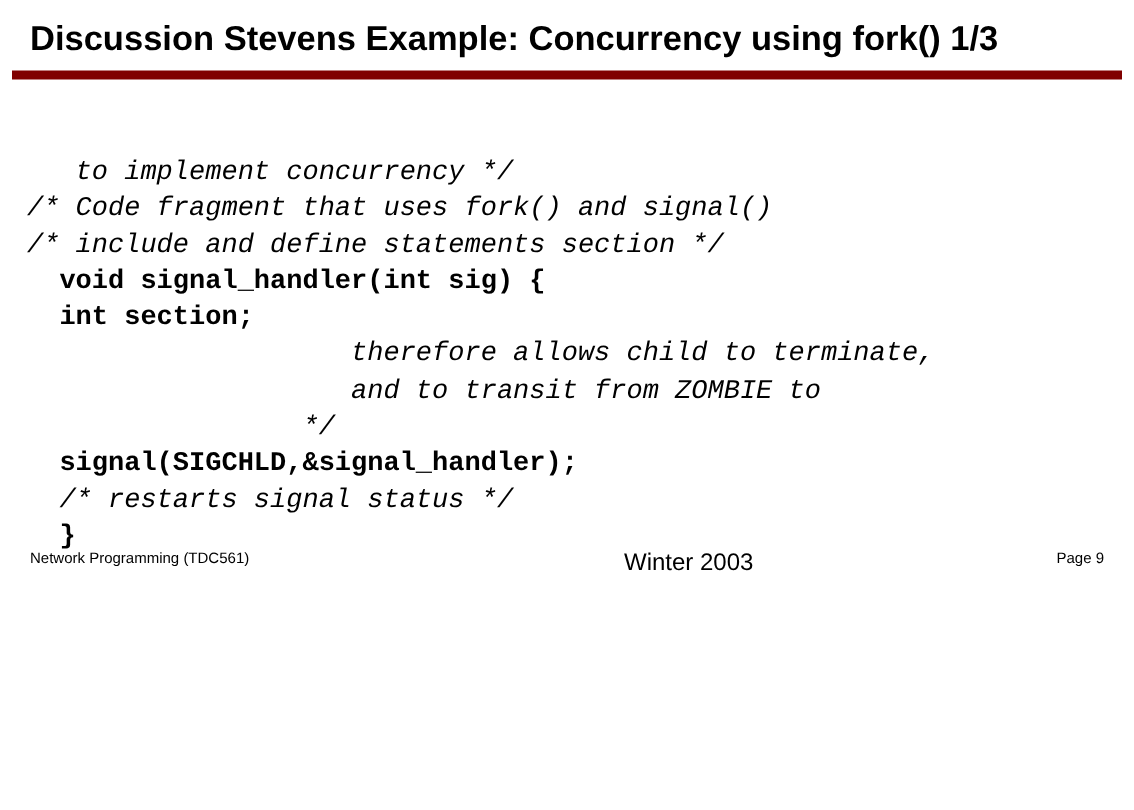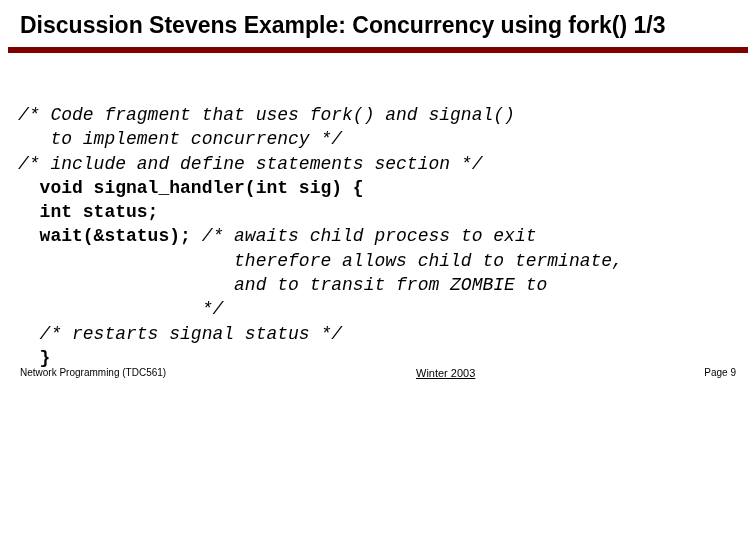--- a/index.html
+++ b/index.html
@@ -50,43 +50,42 @@
     justify-content: space-between;
     align-items: baseline;
     font-size: 10px;
     color: #000;
   }
   .footer-left { font-size: 10px; }
   .footer-center {
     position: absolute;
     left: 50%;
     transform: translateX(38px);
-    font-size: 11px;
-    text-decoration: underline;
+    font-size: 16px;
   }
   .footer-right { font-size: 10px; }
 </style>
 </head>
 <body>
 
 <div class="slide">
 
   <div class="title">Discussion Stevens Example: Concurrency using fork()  1/3</div>
   <div class="title-rule"></div>
 
   <div class="content">
+    <div class="code-line italic">   to implement concurrency */</div>
     <div class="code-line italic">/* Code fragment that uses fork() and signal()</div>
-    <div class="code-line italic">   to implement concurrency */</div>
     <div class="code-line italic">/* include and define statements section */</div>
     <div class="code-line bold">  void signal_handler(int sig) {</div>
-    <div class="code-line bold">  int status;</div>
-    <div class="code-line"><span class="bold">  wait(&amp;status); </span><span class="italic">/* awaits child process to exit</span></div>
+    <div class="code-line bold">  int section;</div>
     <div class="code-line italic">                    therefore allows child to terminate,</div>
     <div class="code-line italic">                    and to transit from ZOMBIE to</div>
     <div class="code-line italic">                 */</div>
+    <div class="code-line bold">  signal(SIGCHLD,&amp;signal_handler);</div>
     <div class="code-line italic">  /* restarts signal status */</div>
     <div class="code-line bold">  }</div>
   </div>
 
   <div class="footer">
     <span class="footer-left">Network Programming (TDC561)</span>
     <span class="footer-center">Winter 2003</span>
     <span class="footer-right">Page 9</span>
   </div>
 

